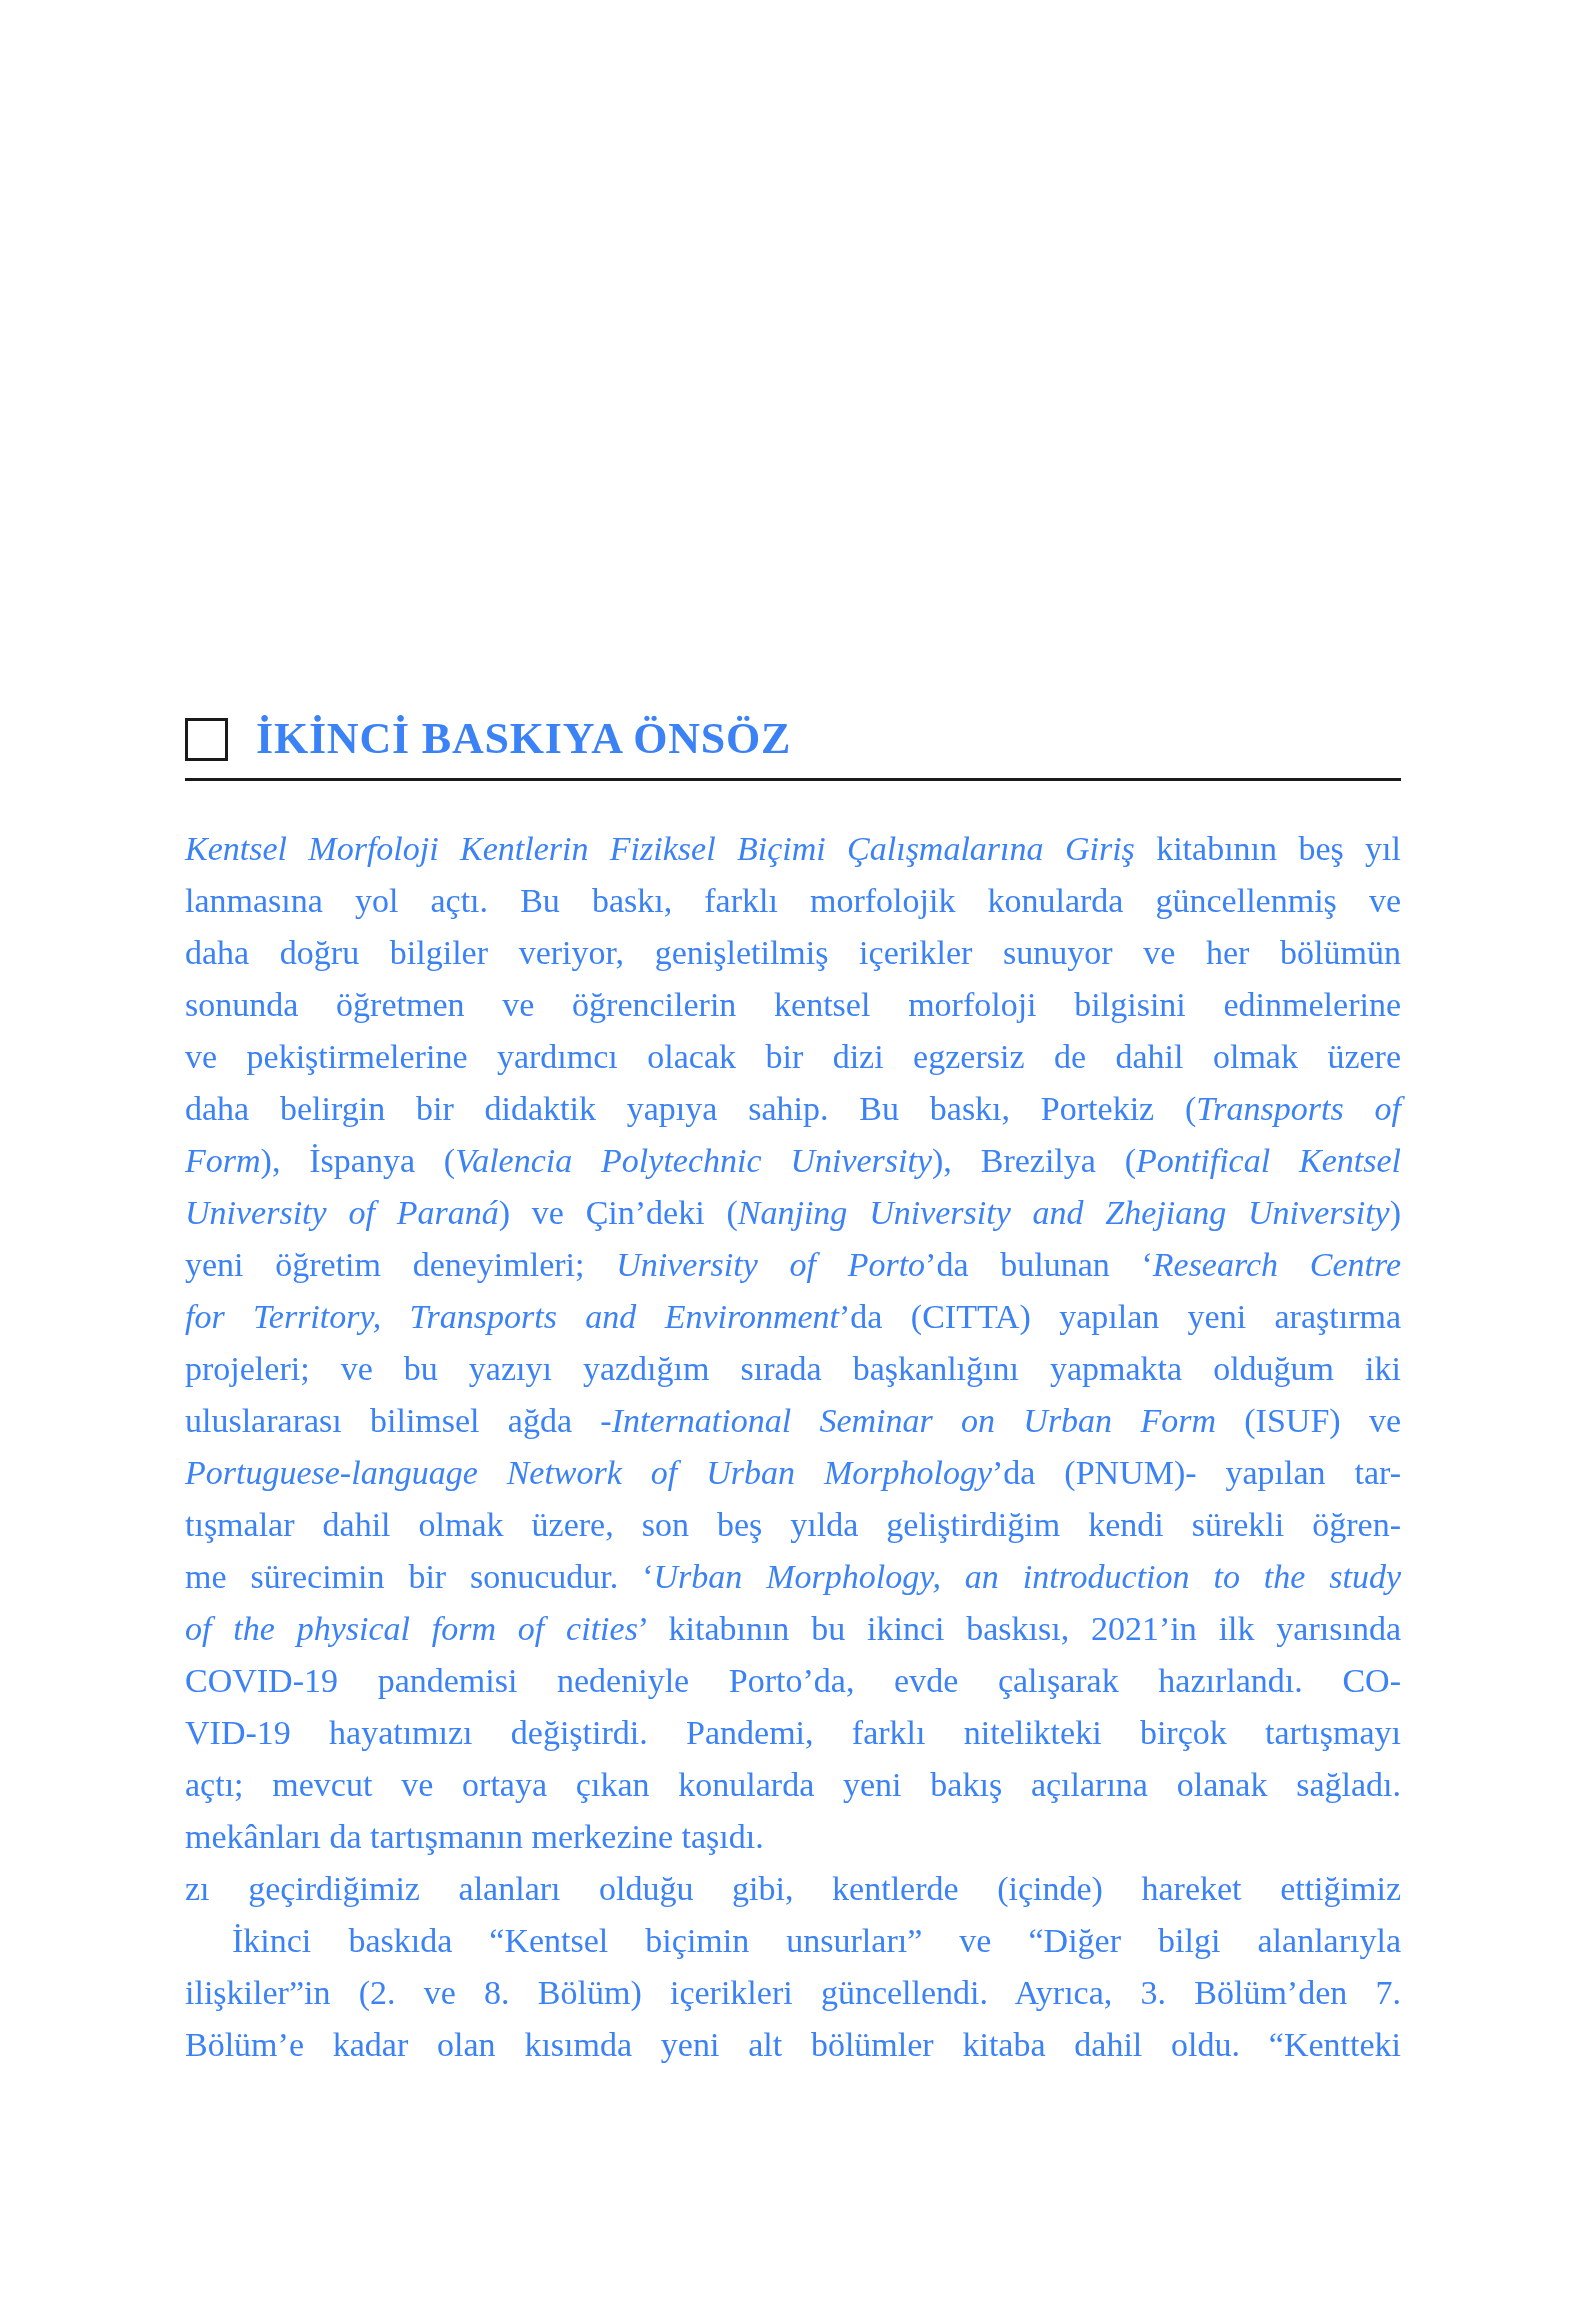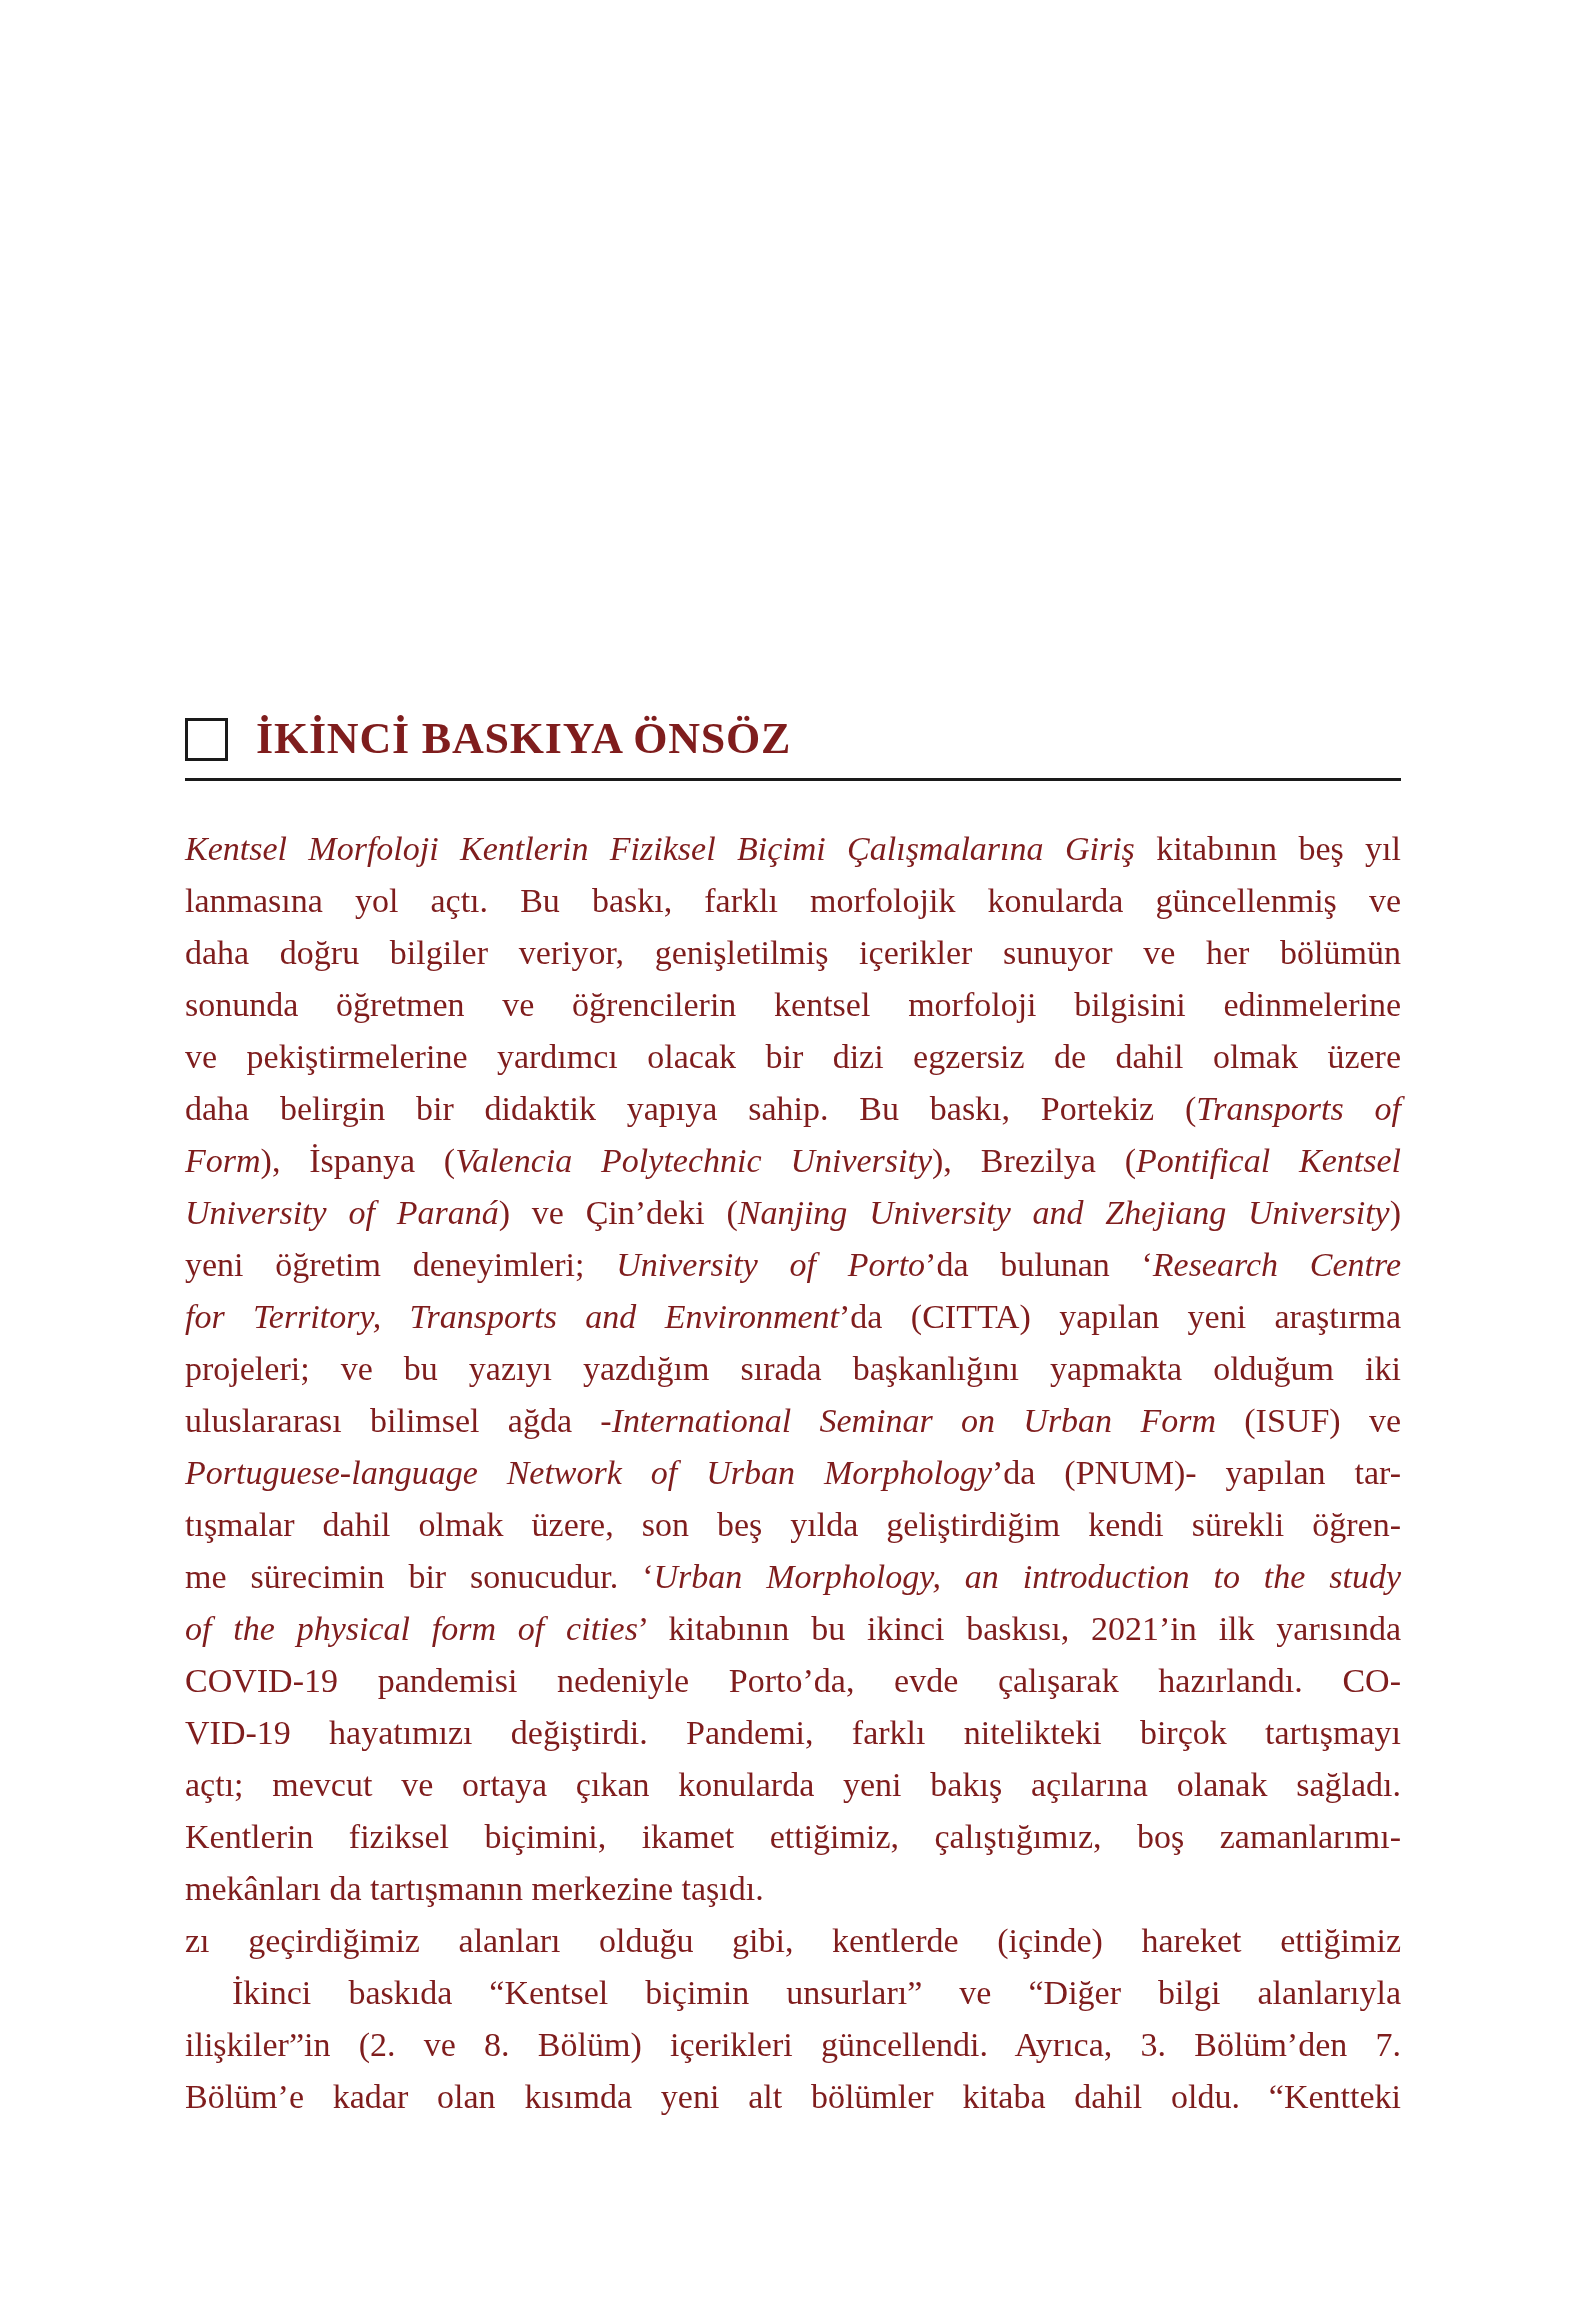--- a/index.html
+++ b/index.html
@@ -3,21 +3,21 @@
 <meta charset="utf-8">
 <style>
   html, body { margin: 0; padding: 0; background: #ffffff; }
   .page {
     position: relative;
     width: 1579px;
     height: 2134px;
     background: #ffffff;
     overflow: hidden;
     font-family: "Liberation Serif", serif;
-    color: #7f1d1d;
+    color: #3b82f6;
   }
   .content {
     position: absolute;
     left: 185px;
     top: 717px;
     width: 1216px;
   }
   .heading-row {
     display: flex;
     align-items: center;
@@ -84,21 +84,20 @@
         <div class="line"><span class="it">for Territory, Transports and Environment</span><span>’da (CITTA) yapılan yeni araştırma</span></div>
         <div class="line"><span>projeleri;  ve bu yazıyı yazdığım sırada başkanlığını yapmakta olduğum iki</span></div>
         <div class="line"><span>uluslararası bilimsel ağda -</span><span class="it">International Seminar on Urban Form</span><span> (ISUF) ve</span></div>
         <div class="line"><span class="it">Portuguese-language Network of Urban Morphology</span><span>’da (PNUM)- yapılan tar-</span></div>
         <div class="line"><span>tışmalar dahil olmak üzere, son beş yılda geliştirdiğim kendi sürekli öğren-</span></div>
         <div class="line"><span>me sürecimin bir sonucudur. ‘</span><span class="it">Urban Morphology, an introduction to the study</span></div>
         <div class="line"><span class="it">of the physical form of cities</span><span>’ kitabının bu ikinci baskısı, 2021’in ilk yarısında</span></div>
         <div class="line"><span>COVID-19 pandemisi nedeniyle Porto’da, evde çalışarak hazırlandı. CO-</span></div>
         <div class="line"><span>VID-19 hayatımızı değiştirdi. Pandemi, farklı nitelikteki birçok tartışmayı</span></div>
         <div class="line"><span>açtı; mevcut ve ortaya çıkan konularda yeni bakış açılarına olanak sağladı.</span></div>
-        <div class="line"><span>Kentlerin fiziksel biçimini, ikamet ettiğimiz, çalıştığımız, boş zamanlarımı-</span></div>
         <div class="line end"><span>mekânları da tartışmanın merkezine taşıdı.</span></div>
         <div class="line"><span>zı geçirdiğimiz alanları olduğu gibi, kentlerde (içinde) hareket ettiğimiz</span></div>
         <div class="line indent"><span>İkinci baskıda “Kentsel biçimin unsurları” ve “Diğer bilgi alanlarıyla</span></div>
         <div class="line"><span>ilişkiler”in (2. ve 8. Bölüm) içerikleri güncellendi. Ayrıca, 3. Bölüm’den 7.</span></div>
         <div class="line"><span>Bölüm’e kadar olan kısımda yeni alt bölümler kitaba dahil oldu. “Kentteki</span></div>
       </div>
   </div>
 </div>
 
 

